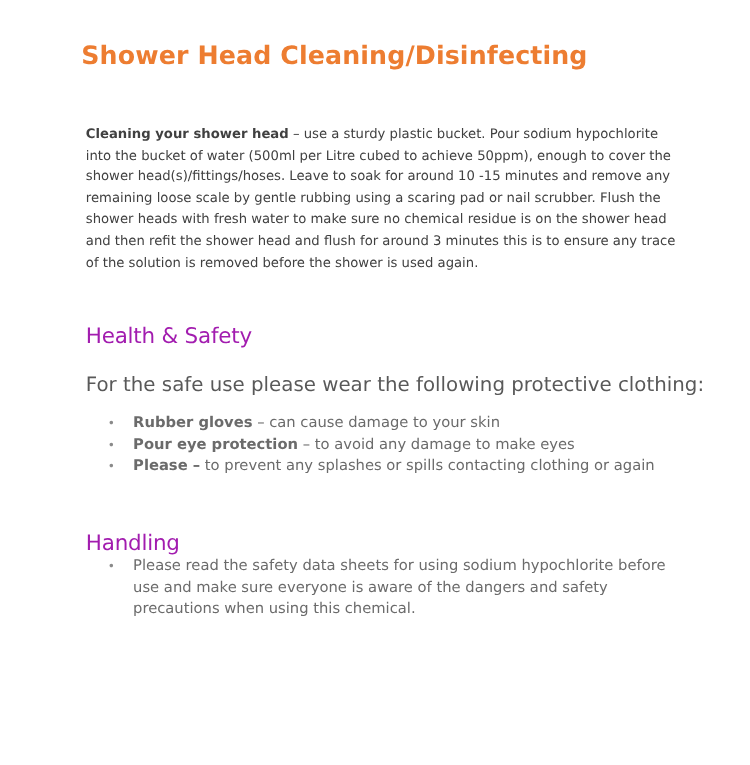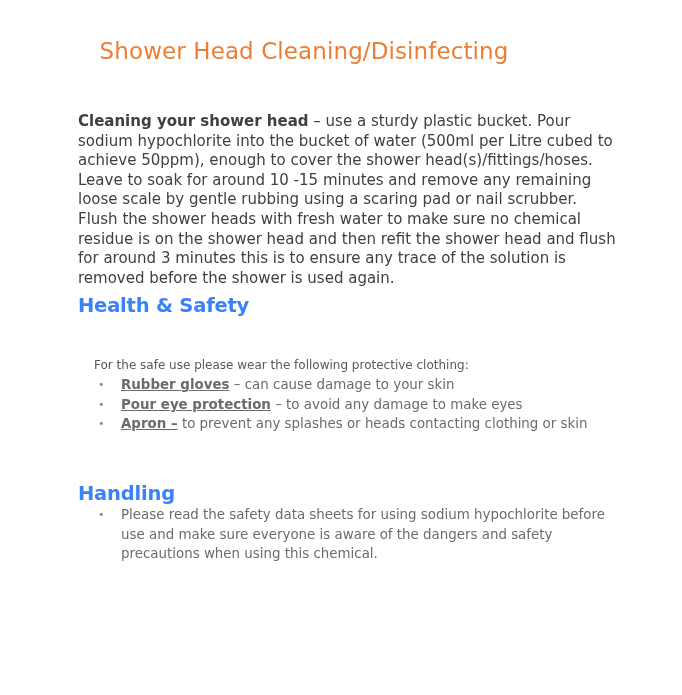--- a/index.html
+++ b/index.html
@@ -1,49 +1,49 @@
 <!DOCTYPE html>
 <html><head>
   <meta charset="utf-8">
   <style>
     html, body { margin: 0; padding: 0; background: #ffffff; }
     body { width: 682px; height: 695px; position: relative; overflow: hidden;
       font-family: "DejaVu Sans", sans-serif; }
     .title { position: absolute; left: 0; width: 608px; top: 38px; text-align: center;
-      color: #ED7D31; font-weight: normal; font-size: 23px; margin: 0; letter-spacing: 0.1px; }
+      color: #ED7D31; font-weight: bold; font-size: 23px; margin: 0; letter-spacing: 0.1px; }
     .para { position: absolute; left: 78px; top: 112px; width: 540px; margin: 0;
-      color: #404040; font-size: 15px; line-height: 19.6px; }
+      color: #404040; font-size: 12px; line-height: 19.6px; }
     .para b { color: #404040; }
-    .h2 { position: absolute; left: 78px; margin: 0; color: #3b82f6; font-weight: bold;
+    .h2 { position: absolute; left: 78px; margin: 0; color: #a21caf; font-weight: normal;
       font-size: 19.5px; letter-spacing: -0.2px; }
     .h2.hs { top: 294px; }
     .h2.hd { top: 482px; }
-    .intro { position: absolute; left: 78px; top: 340px; margin: 16px; color: #595959;
-      font-size: 12px; line-height: 19.6px; }
+    .intro { position: absolute; left: 78px; top: 340px; margin: 0; color: #595959;
+      font-size: 18px; line-height: 19.6px; }
     ul { position: absolute; left: 78px; margin: 0; padding: 0; list-style: none; width: 540px; }
     ul.ppe { top: 375px; }
     ul.handling { top: 505px; }
     li { position: relative; padding-left: 43px; color: #6b6b6b; font-size: 13.4px; line-height: 19.6px; }
     li .bullet { position: absolute; left: 20px; top: 0; color: #8a8a8a; font-size: 11px; }
-    li b { color: #6b6b6b; text-decoration: underline; }
+    li b { color: #6b6b6b; }
   </style>
 </head>
 <body>
 
 <h1 class="title">Shower Head Cleaning/Disinfecting</h1>
 
 <p class="para"><b>Cleaning your shower head</b><span> – use a sturdy plastic bucket. Pour sodium hypochlorite into the bucket of water (500ml per Litre cubed to achieve 50ppm), enough to cover the shower head(s)/fittings/hoses. Leave to soak for around 10 -15 minutes and remove any remaining loose scale by gentle rubbing using a scaring pad or nail scrubber. Flush the shower heads with fresh water to make sure no chemical residue is on the shower head and then refit the shower head and flush for around 3 minutes this is to ensure any trace of the solution is removed before the shower is used again.</span></p>
 
 <h2 class="h2 hs">Health &amp; Safety</h2>
 
 <p class="intro">For the safe use please wear the following protective clothing:</p>
 
 <ul class="ppe">
   <li><span class="bullet">•</span><b>Rubber gloves</b><span> – can cause damage to your skin</span></li>
   <li><span class="bullet">•</span><b>Pour eye protection</b><span> – to avoid any damage to make eyes</span></li>
-  <li><span class="bullet">•</span><b>Apron –</b><span> to prevent any splashes or heads contacting clothing or skin</span></li>
+  <li><span class="bullet">•</span><b>Please –</b><span> to prevent any splashes or spills contacting clothing or again</span></li>
 </ul>
 
 <h2 class="h2 hd">Handling</h2>
 
 <ul class="handling">
   <li><span class="bullet">•</span><span>Please read the safety data sheets for using sodium hypochlorite before use and make sure everyone is aware of the dangers and safety precautions when using this chemical.</span></li>
 </ul>
 
 </body></html>

